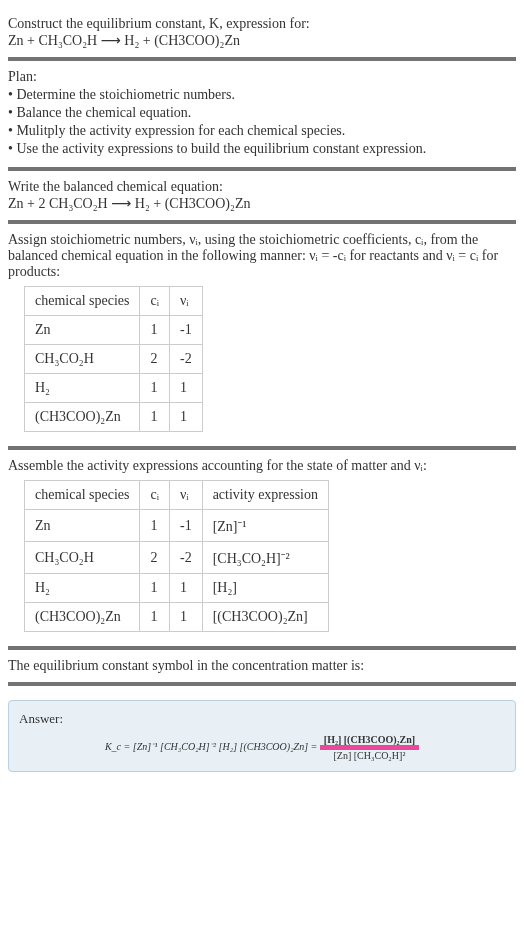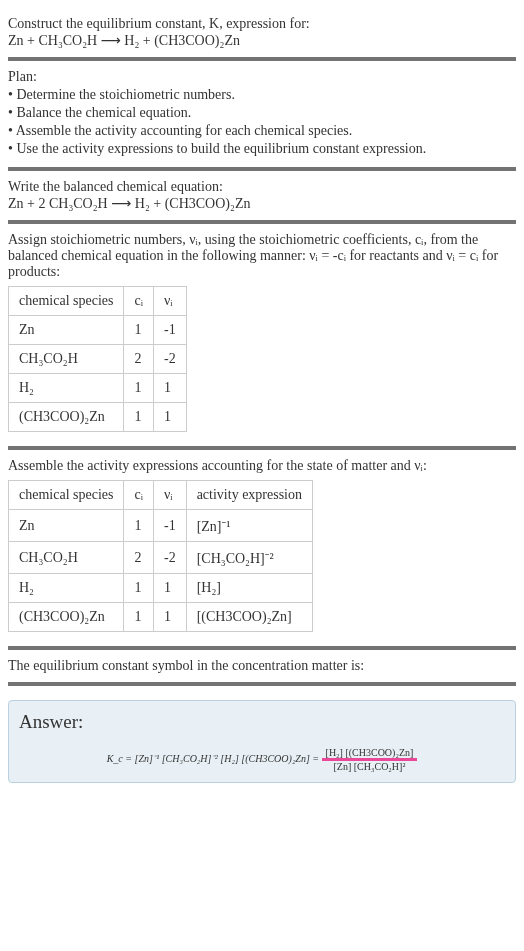--- a/index.html
+++ b/index.html
@@ -20,71 +20,72 @@
   }
   .answer-box {
     background: #e8f0f5;
     border: 1px solid #b8d0e0;
     border-radius: 4px;
     padding: 10px;
     margin-top: 6px;
   }
   table {
     border-collapse: collapse;
-    margin: 6px 0;
+    margin: 6px 16px;
   }
   th, td {
     border: 1px solid #ccc;
     padding: 6px 10px;
     text-align: left;
     font-weight: normal;
     vertical-align: middle;
   }
   th {
     background: #fff;
   }
   .formula { font-family: Georgia, serif; }
   .bullet { margin: 2px 0; }
   .frac {
     display: inline-block;
     vertical-align: middle;
     text-align: center;
   }
   .frac .num {
     display: block;
-    border-bottom: 3px solid #ec4899;
+    border-bottom: 5px solid #ec4899;
     padding: 0 4px;
+    font-weight: bold;
   }
   .frac .den {
     display: block;
     padding: 0 4px;
   }
   .answer-label {
-    font-size: 19px;
-    margin-bottom: 14px;
+    font-size: 13px;
+    margin-bottom: 7px;
   }
   .answer-formula {
     text-align: center;
     font-size: 10px;
     white-space: nowrap;
   }
 </style>
 </head>
 <body>
 
 <div class="section">
   <div>Construct the equilibrium constant, K, expression for:</div>
   <div class="formula">Zn + CH₃CO₂H ⟶ H₂ + (CH3COO)₂Zn</div>
 </div>
 
 <div class="section">
   <div>Plan:</div>
   <div class="bullet">• Determine the stoichiometric numbers.</div>
   <div class="bullet">• Balance the chemical equation.</div>
-  <div class="bullet">• Assemble the activity accounting for each chemical species.</div>
+  <div class="bullet">• Mulitply the activity expression for each chemical species.</div>
   <div class="bullet">• Use the activity expressions to build the equilibrium constant expression.</div>
 </div>
 
 <div class="section">
   <div>Write the balanced chemical equation:</div>
   <div class="formula">Zn + 2 CH₃CO₂H ⟶ H₂ + (CH3COO)₂Zn</div>
 </div>
 
 <div class="section">
   <div>Assign stoichiometric numbers, νᵢ, using the stoichiometric coefficients, cᵢ, from the balanced chemical equation in the following manner: νᵢ = -cᵢ for reactants and νᵢ = cᵢ for products:</div>

